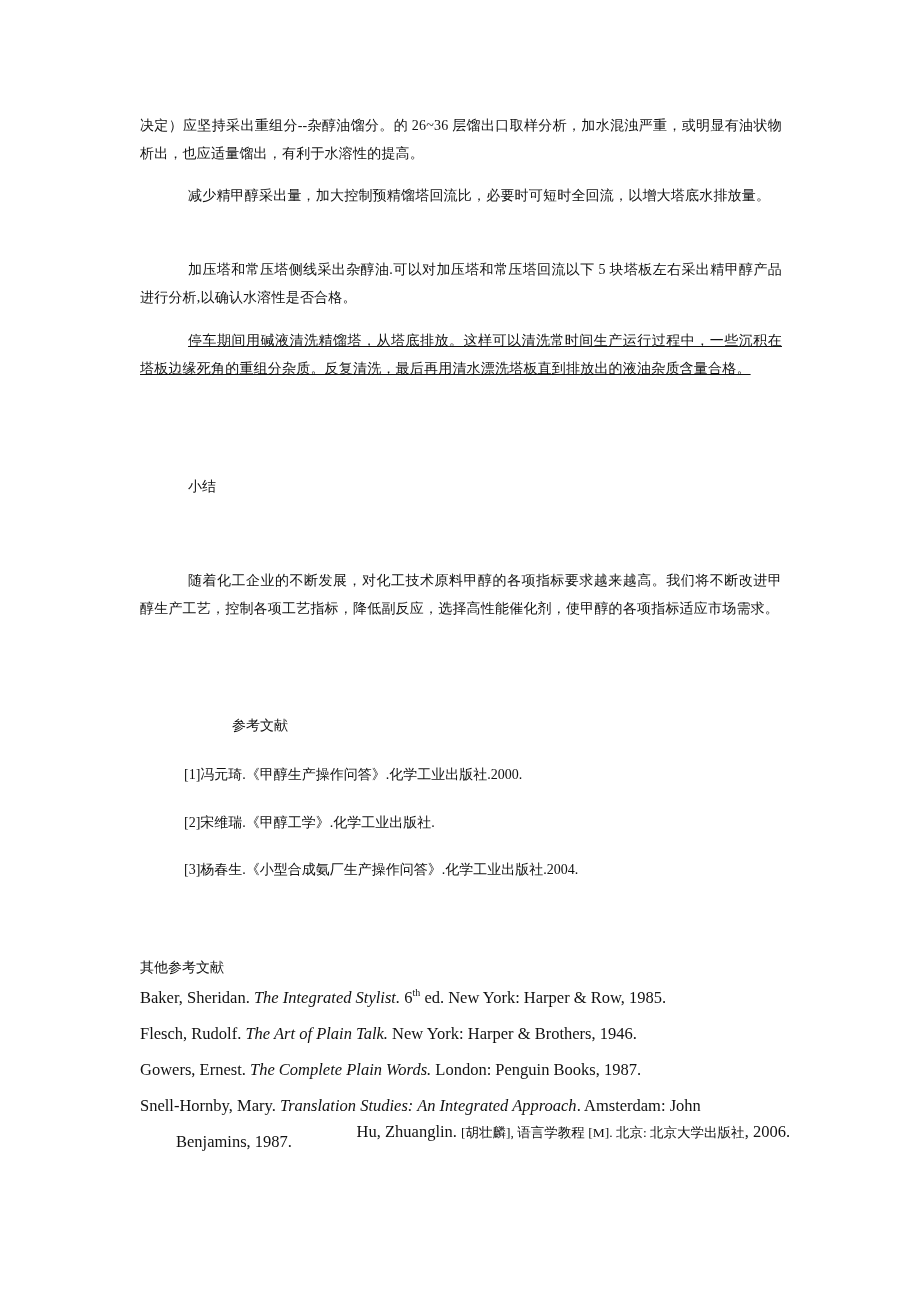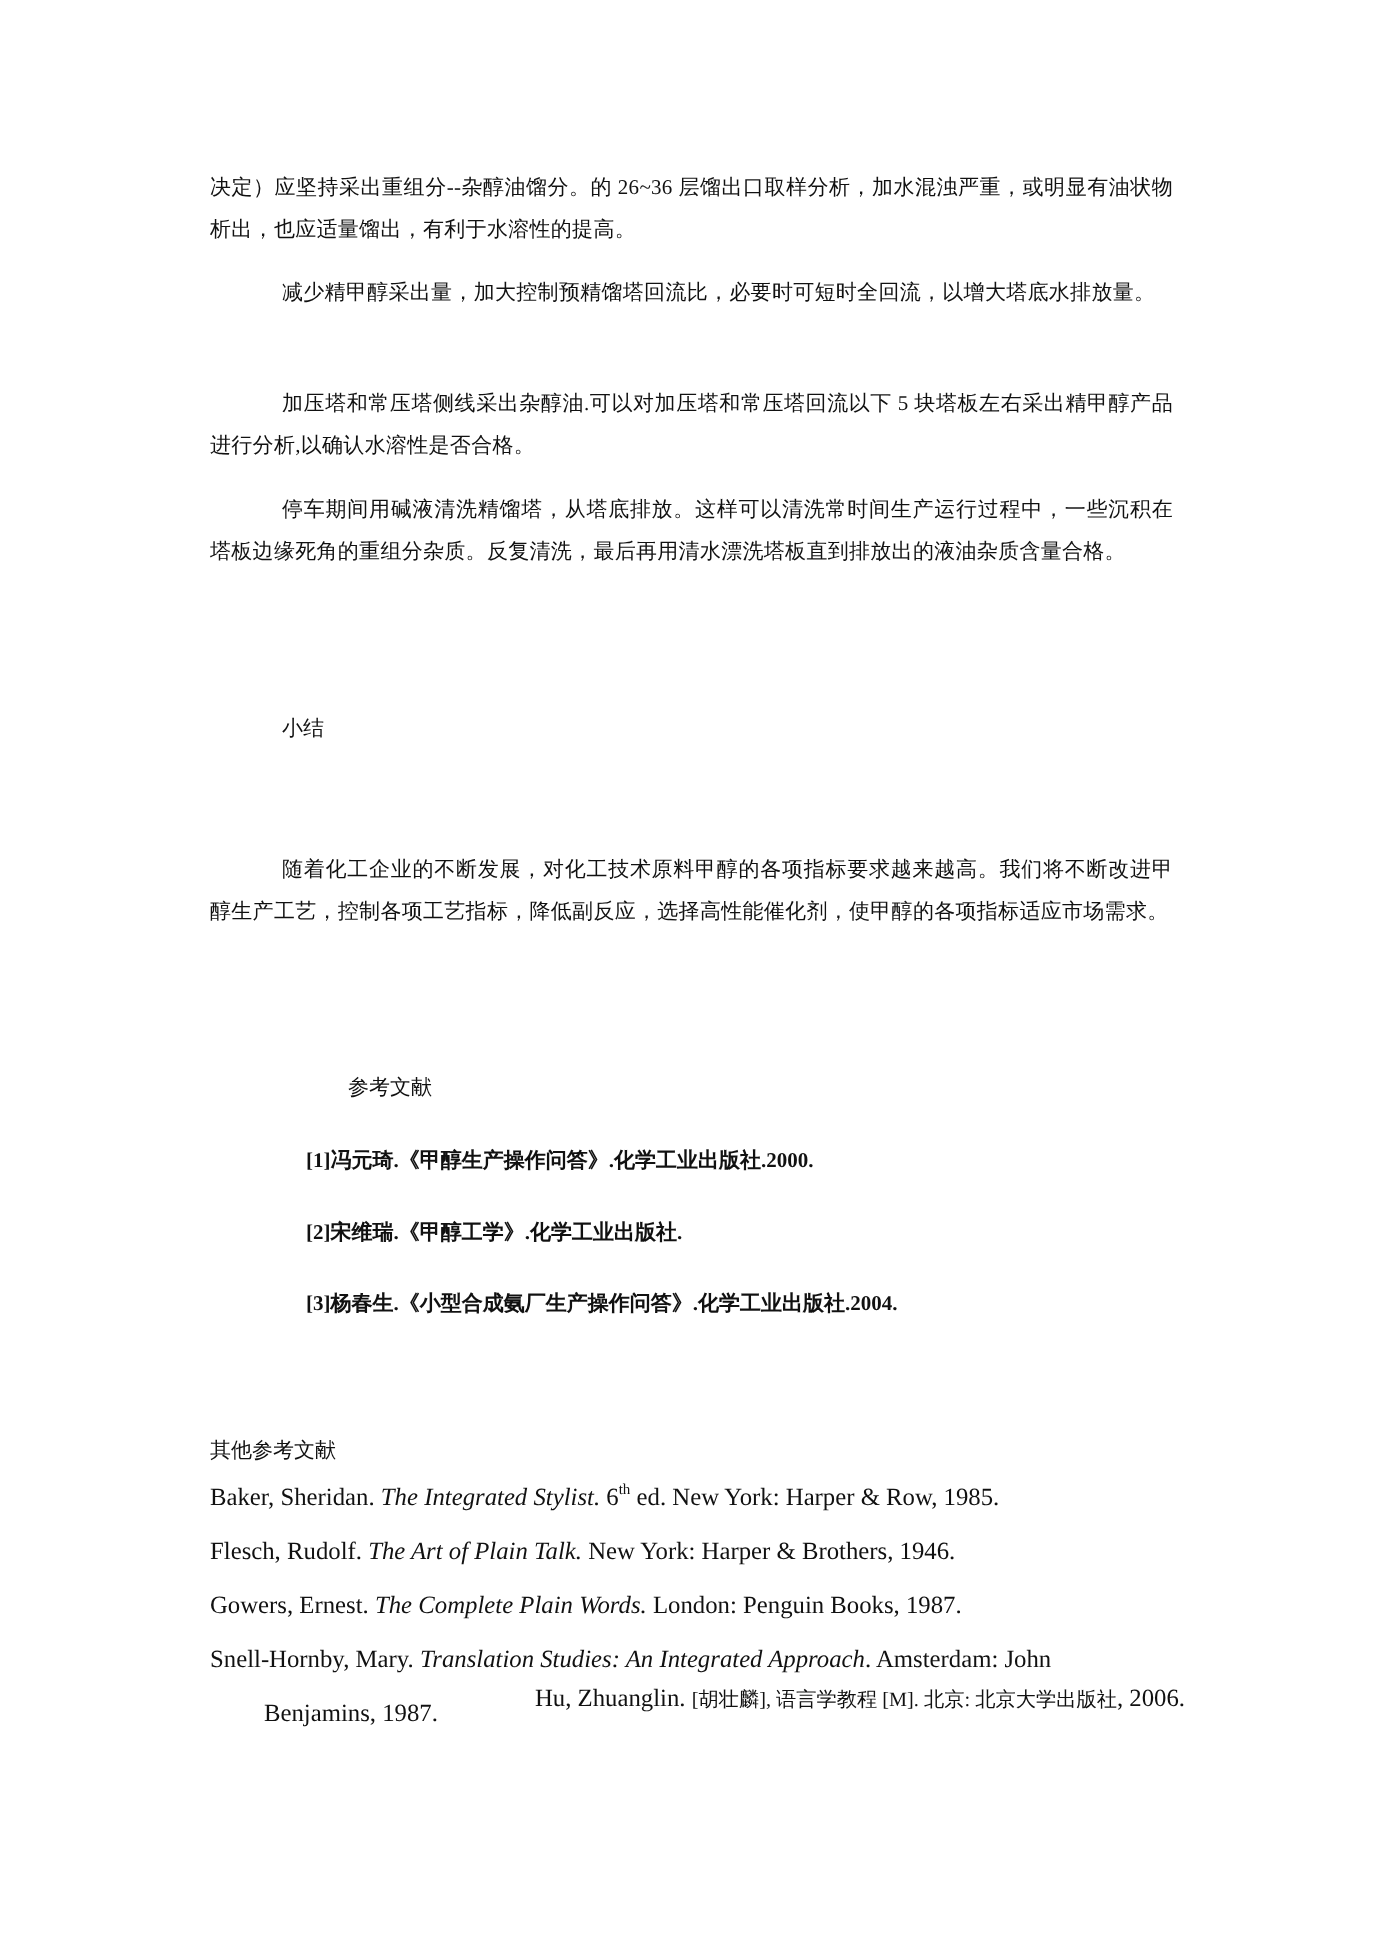--- a/index.html
+++ b/index.html
@@ -3,40 +3,40 @@
   <meta charset="utf-8">
   <style>
     html, body { margin: 0; padding: 0; background: #ffffff; }
     body { width: 920px; height: 1302px; position: relative; overflow: hidden;
            font-family: "Liberation Serif", "DejaVu Serif", serif; color: #111; }
     .page { position: absolute; left: 0; top: 0; width: 920px; height: 1302px; border-radius: 14px; }
     .cn { position: absolute; left: 140px; width: 642px; font-size: 14px; line-height: 28px;
           text-align: justify; text-align-last: left; letter-spacing: 0.2px; }
     .indent { text-indent: 48px; }
     .heading { position: absolute; left: 188px; font-size: 14px; line-height: 20px; }
-    .ref { position: absolute; left: 204px; font-size: 14px; line-height: 20px; font-weight: bold; }
+    .ref { position: absolute; left: 184px; font-size: 14px; line-height: 20px; }
     .other-head { position: absolute; left: 140px; font-size: 14px; line-height: 20px; }
     .eng { position: absolute; left: 140px; width: 650px; font-size: 16.5px; line-height: 36px; }
     .eng .hang { padding-left: 36px; display: block; }
     .eng i { font-style: italic; }
     .eng sup { font-size: 10px; vertical-align: 7px; line-height: 0; margin-top: 37px; }
     .small { font-size: 13.5px; }
   </style>
 </head>
 <body>
 
 <div class="page">
 
   <div class="cn" style="top:112px;">决定）应坚持采出重组分--杂醇油馏分。的 26~36 层馏出口取样分析，加水混浊严重，或明显有油状物析出，也应适量馏出，有利于水溶性的提高。</div>
 
   <div class="cn indent" style="top:182px;">减少精甲醇采出量，加大控制预精馏塔回流比，必要时可短时全回流，以增大塔底水排放量。</div>
 
   <div class="cn indent" style="top:256px;">加压塔和常压塔侧线采出杂醇油.可以对加压塔和常压塔回流以下 5 块塔板左右采出精甲醇产品进行分析,以确认水溶性是否合格。</div>
 
-  <div class="cn indent" style="top:327px;">停车期间用碱液清洗精馏塔，从塔底排放。这样可以清洗常时间生产运行过程中，一些沉积在塔板边缘死角的重组分杂质。反复清洗，最后再用清水漂洗塔板直到排放出的液油杂质含量合格。</div>
+  <div class="cn indent" style="top:327px;text-decoration:underline;">停车期间用碱液清洗精馏塔，从塔底排放。这样可以清洗常时间生产运行过程中，一些沉积在塔板边缘死角的重组分杂质。反复清洗，最后再用清水漂洗塔板直到排放出的液油杂质含量合格。</div>
 
   <div class="heading" style="top:477px;">小结</div>
 
   <div class="cn indent" style="top:567px;">随着化工企业的不断发展，对化工技术原料甲醇的各项指标要求越来越高。我们将不断改进甲醇生产工艺，控制各项工艺指标，降低副反应，选择高性能催化剂，使甲醇的各项指标适应市场需求。</div>
 
   <div class="heading" style="top:716px;margin-left:44px;">参考文献</div>
 
   <div class="ref" style="top:765px;">[1]冯元琦.《甲醇生产操作问答》.化学工业出版社.2000.</div>
   <div class="ref" style="top:813px;">[2]宋维瑞.《甲醇工学》.化学工业出版社.</div>
   <div class="ref" style="top:860px;">[3]杨春生.《小型合成氨厂生产操作问答》.化学工业出版社.2004.</div>

